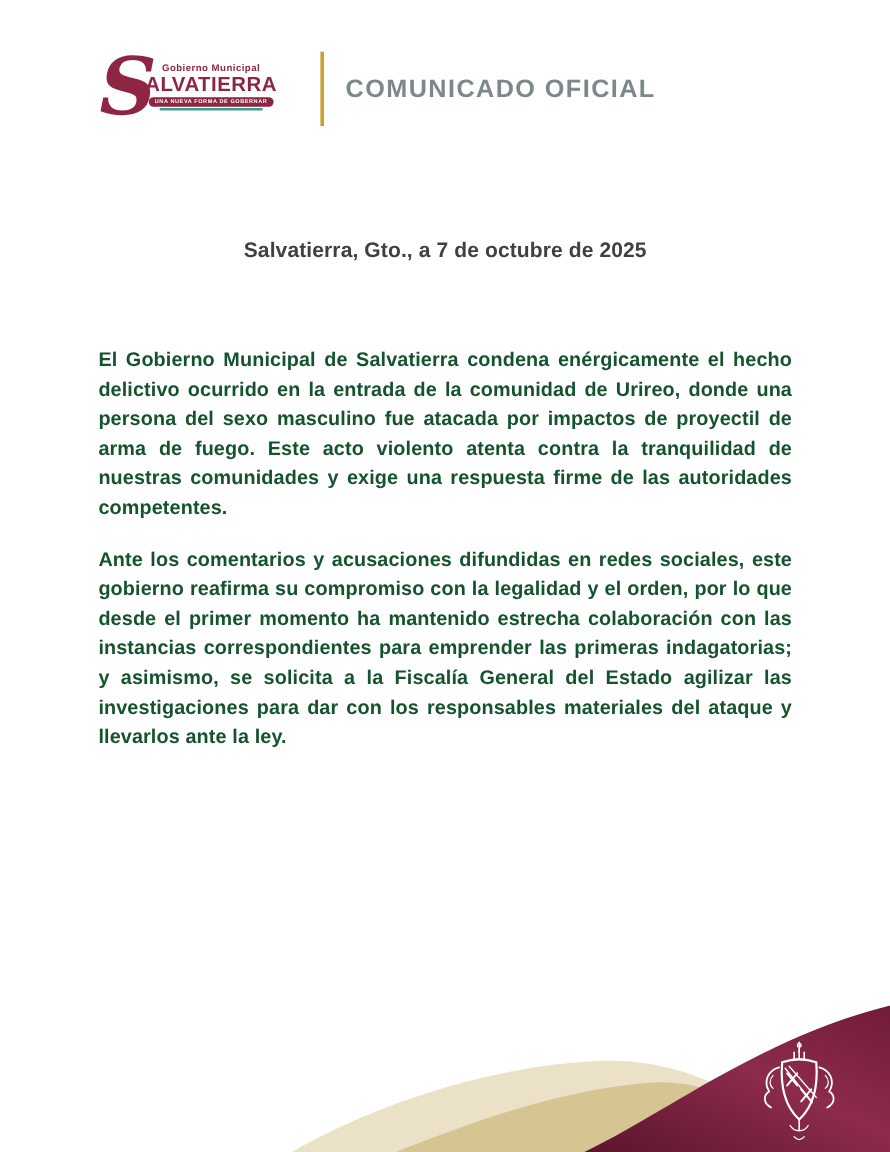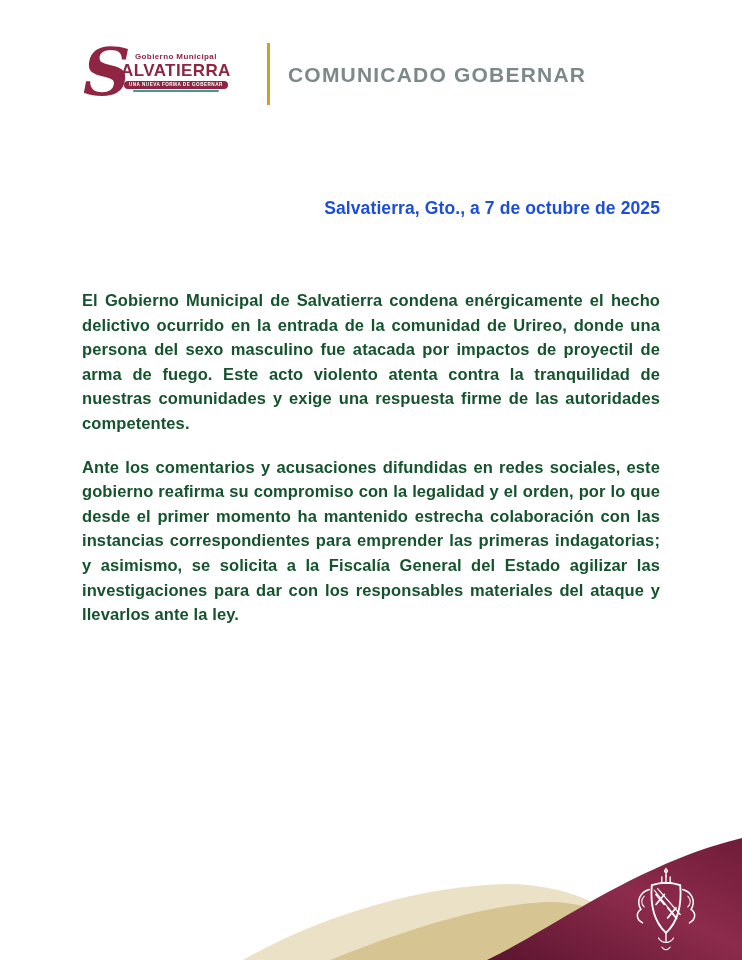--- a/index.html
+++ b/index.html
@@ -66,22 +66,22 @@
     font-size:21px;font-weight:800;
     letter-spacing:1.2px;
     color:#7c8889;
     white-space:nowrap;
     padding-top:2px;
   }
 
   
   .dateline{
     position:absolute;top:198px;left:82px;right:82px;
-    text-align:right;
-    font-size:17.5px;font-weight:700;color:#1d4ed8;
+    text-align:center;
+    font-size:17.5px;font-weight:700;color:#404040;
     letter-spacing:.1px;
   }
   .content{
     position:absolute;top:288px;left:82px;right:82px;
     color:#14532d;
   }
   .content p{
     margin:0 0 19px 0;
     font-size:16.5px;line-height:24.6px;
     font-weight:600;
@@ -111,21 +111,21 @@
     <div class="logo">
       <div class="logo-s">S</div>
       <div class="logo-text">
         <div class="logo-top">Gobierno Municipal</div>
         <div class="logo-name">ALVATIERRA</div>
         <div class="logo-ribbon">UNA NUEVA FORMA DE GOBERNAR</div>
         <div class="logo-underline"></div>
       </div>
     </div>
     <div class="header-divider"></div>
-    <div class="header-title">COMUNICADO GOBERNAR</div>
+    <div class="header-title">COMUNICADO OFICIAL</div>
   </div>
 
   <div class="dateline">Salvatierra, Gto., a 7 de octubre de 2025</div>
 
   <div class="content">
     <p>El Gobierno Municipal de Salvatierra condena enérgicamente el hecho delictivo ocurrido en la entrada de la comunidad de Urireo, donde una persona del sexo masculino fue atacada por impactos de proyectil de arma de fuego. Este acto violento atenta contra la tranquilidad de nuestras comunidades y exige una respuesta firme de las autoridades competentes.</p>
     <p>Ante los comentarios y acusaciones difundidas en redes sociales, este gobierno reafirma su compromiso con la legalidad y el orden, por lo que desde el primer momento ha mantenido estrecha colaboración con las instancias correspondientes para emprender las primeras indagatorias; y asimismo, se solicita a la Fiscalía General del Estado agilizar las investigaciones para dar con los responsables materiales del ataque y llevarlos ante la ley.</p>
   </div>
 
   <svg class="waves" viewBox="0 0 742 200" preserveAspectRatio="none" aria-hidden="true">

